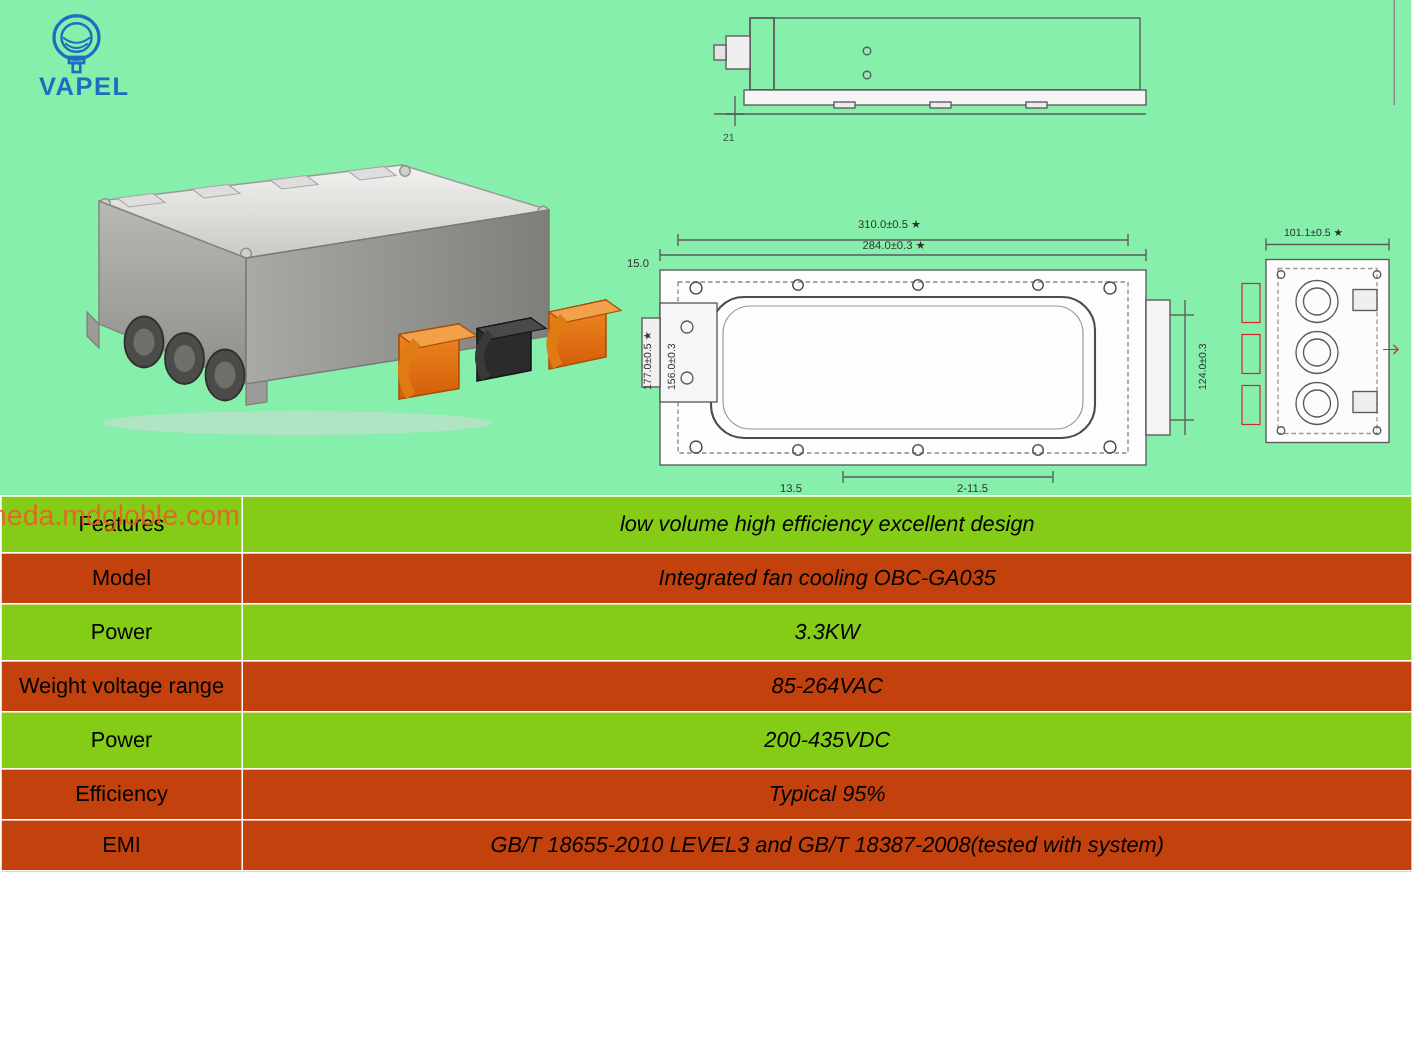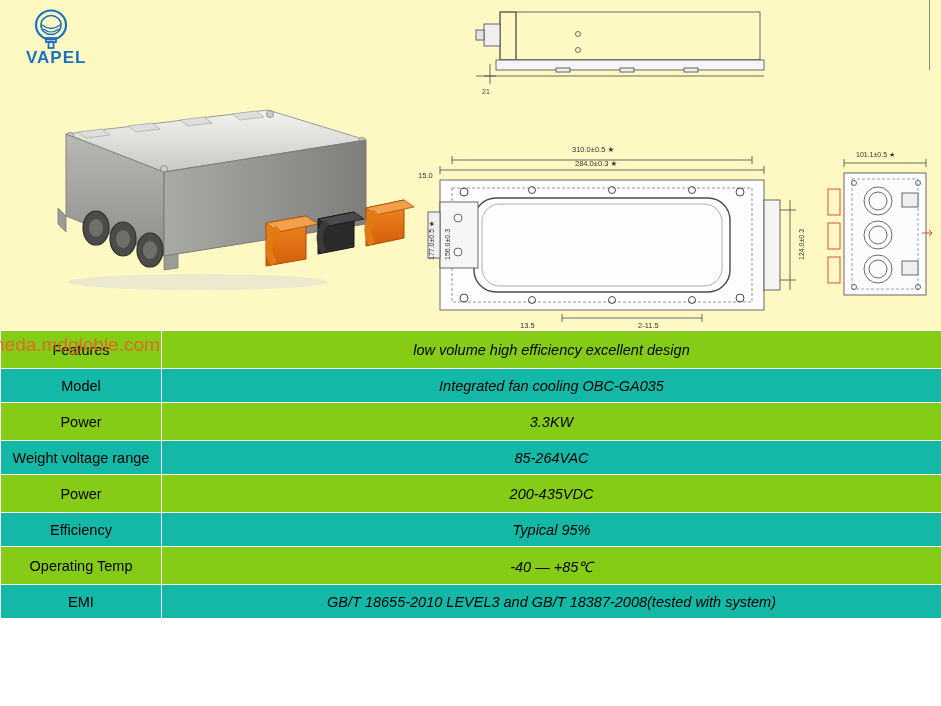--- a/index.html
+++ b/index.html
@@ -15,21 +15,21 @@
     width: 941px;
     height: 706px;
     background: #fff;
   }
 
   
   .top-area {
     position: absolute;
     left: 0; top: 0;
     width: 941px; height: 330px;
-    background: #fef9c3;
+    background: #86efac;
   }
 
   
   .logo {
     position: absolute;
     left: 12px; top: 8px;
     width: 110px; height: 64px;
   }
   .logo-mark {
     position: absolute;
@@ -100,21 +100,21 @@
     border: 1px solid #ffffff;
     text-align: center;
     vertical-align: middle;
     font-size: 14.5px;
     color: #000;
     height: 34px;
     padding: 0 4px;
     font-family: "Liberation Sans", sans-serif;
   }
   .spec-table tr.white td { background: #84cc16; height: 38px; }
-  .spec-table tr.blue td { background: #14b8a6; }
+  .spec-table tr.blue td { background: #c2410c; }
   .spec-table td.label-col { width: 161px; }
   .spec-table td.value-col { width: 780px; font-style: italic; }
   .row-features td { font-size: 14.5px; }
 </style>
 </head>
 <body>
 
 <div class="page">
 
   <div class="top-area">
@@ -330,24 +330,20 @@
         <td class="value-col">85-264VAC</td>
       </tr>
       <tr class="white">
         <td class="label-col">Power</td>
         <td class="value-col">200-435VDC</td>
       </tr>
       <tr class="blue">
         <td class="label-col">Efficiency</td>
         <td class="value-col">Typical 95%</td>
       </tr>
-      <tr class="white">
-        <td class="label-col">Operating Temp</td>
-        <td class="value-col">-40 — +85℃</td>
-      </tr>
       <tr class="blue">
         <td class="label-col">EMI</td>
         <td class="value-col">GB/T 18655-2010 LEVEL3 and GB/T 18387-2008(tested with system)</td>
       </tr>
     </tbody>
   </table>
 
 </div>
 
 </body></html>

